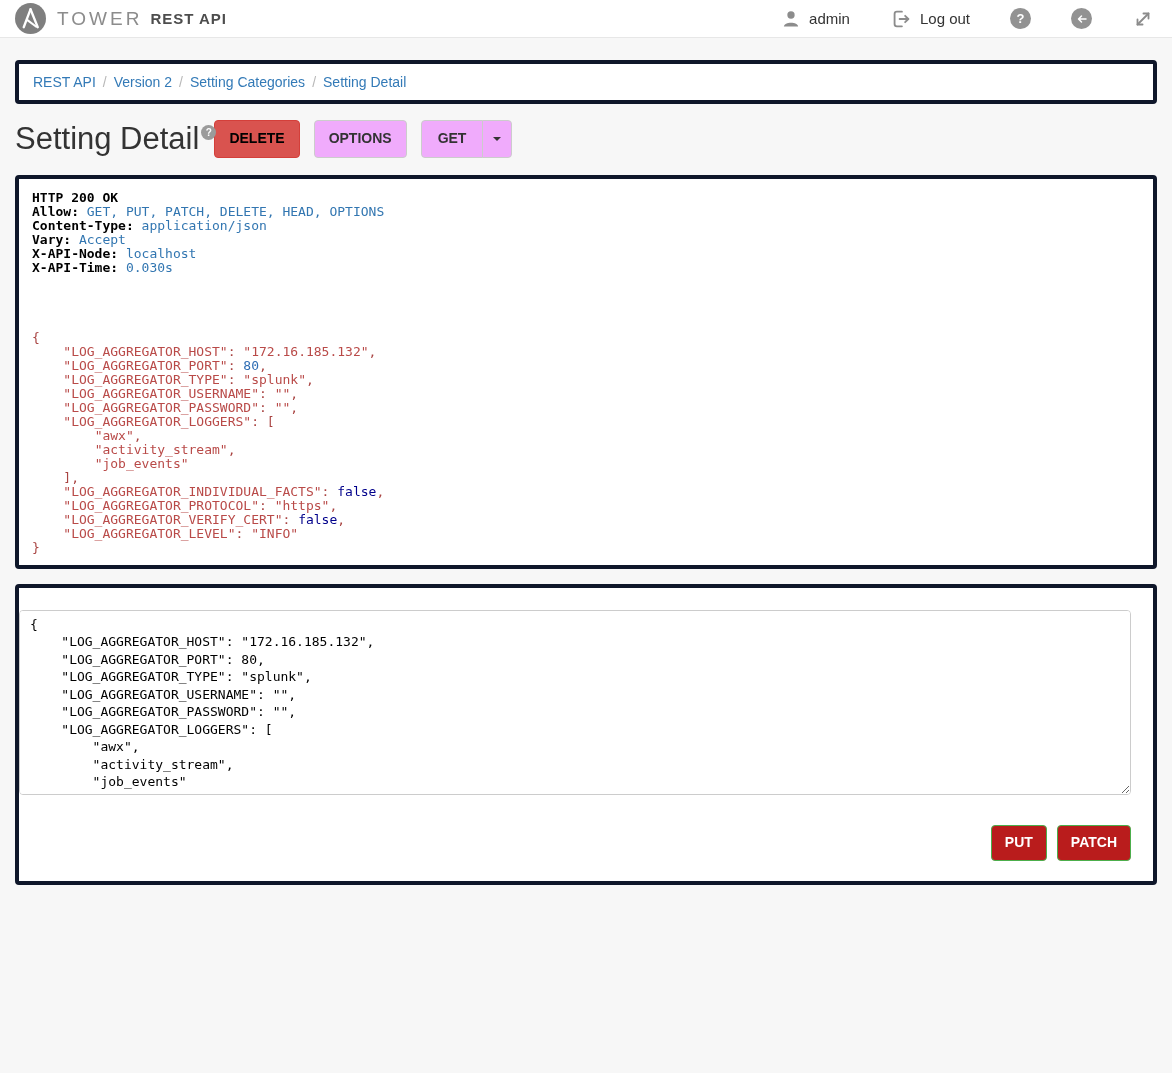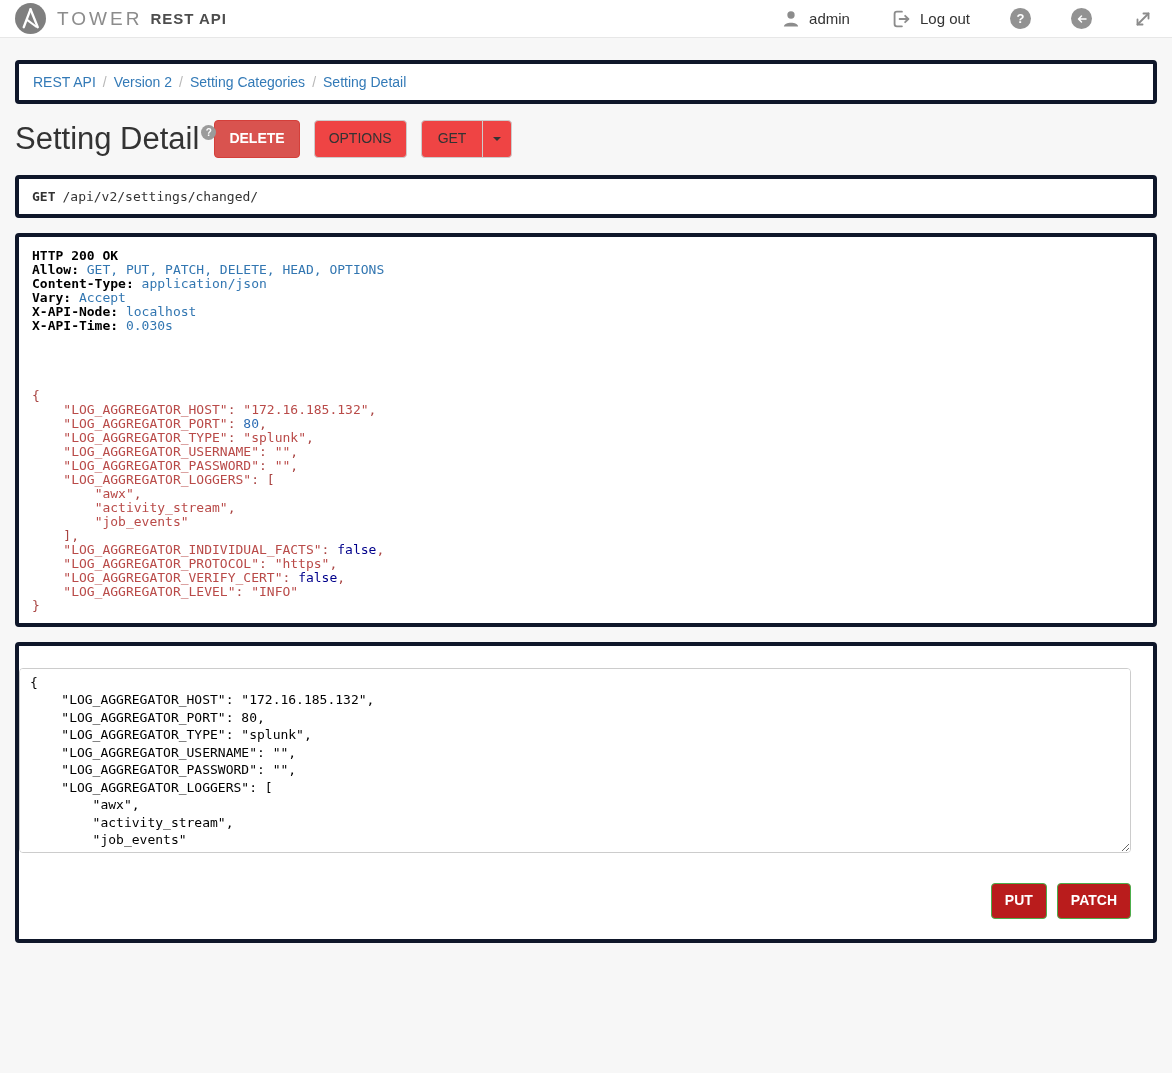--- a/index.html
+++ b/index.html
@@ -43,23 +43,23 @@
   .title-row { display:flex; align-items:center; margin:16px 0 17px; }
   .page-title { font-size:31px; font-weight:normal; color:#333; margin:0; line-height:1.1; }
   .title-help {
     display:inline-flex; width:15px; height:15px; border-radius:50%; background:#9b9b9b;
     color:#fff; font-size:10px; font-weight:bold; align-items:center; justify-content:center;
     position:relative; top:-13px; left:2px; cursor:pointer;
   }
   .toolbar { display:flex; align-items:center; gap:14px; }
   .btn {
     font-family:inherit; font-size:14px; padding:8px 14px; border-radius:4px;
-    border:1px solid #ccc; background:#ef4444; color:#333; cursor:pointer; line-height:1.42;
-  }
-  .btn-danger { background:#d9534f; border-color:#d43f3a; color:#ffffff; font-weight:600; }
+    border:1px solid #ccc; background:#f0abfc; color:#333; cursor:pointer; line-height:1.42;font-weight:bold;
+  }
+  .btn-danger { background:#d9534f; border-color:#d43f3a; color:#000000; font-weight:600; }
   .btn-success { background:#b91c1c; border-color:#4cae4c; color:#fff; font-weight:600; padding:7px 13px; }
   .btn-group { display:inline-flex; }
   .btn-group .btn-main { border-top-right-radius:0; border-bottom-right-radius:0; padding:8px 16px; }
   .btn-group .btn-caret {
     border-top-left-radius:0; border-bottom-left-radius:0; margin-left:-1px;
     padding:8px 10px; display:flex; align-items:center;
   }
   .caret {
     display:inline-block; width:0; height:0;
     border-left:4px solid transparent; border-right:4px solid transparent;
@@ -174,23 +174,20 @@
       <button class="btn">OPTIONS</button>
       <span class="btn-group">
         <button class="btn btn-main">GET</button>
         <button class="btn btn-caret">
             <span class="caret"></span>
           </button>
       </span>
     </div>
   </div>
 
-  <div class="panel request-panel mono">
-    <span class="request-method">GET</span><span>/api/v2/settings/changed/</span>
-  </div>
 
   <div class="panel response-panel">
     <pre class="http"><span class="tok-bold">HTTP 200 OK</span>
 <span class="tok-bold">Allow:</span><span class="tok-plain"> </span><span class="tok-link">GET, PUT, PATCH, DELETE, HEAD, OPTIONS</span>
 <span class="tok-bold">Content-Type:</span><span class="tok-plain"> </span><span class="tok-link">application/json</span>
 <span class="tok-bold">Vary:</span><span class="tok-plain"> </span><span class="tok-link">Accept</span>
 <span class="tok-bold">X-API-Node:</span><span class="tok-plain"> </span><span class="tok-link">localhost</span>
 <span class="tok-bold">X-API-Time:</span><span class="tok-plain"> </span><span class="tok-link">0.030s</span>
 
 

